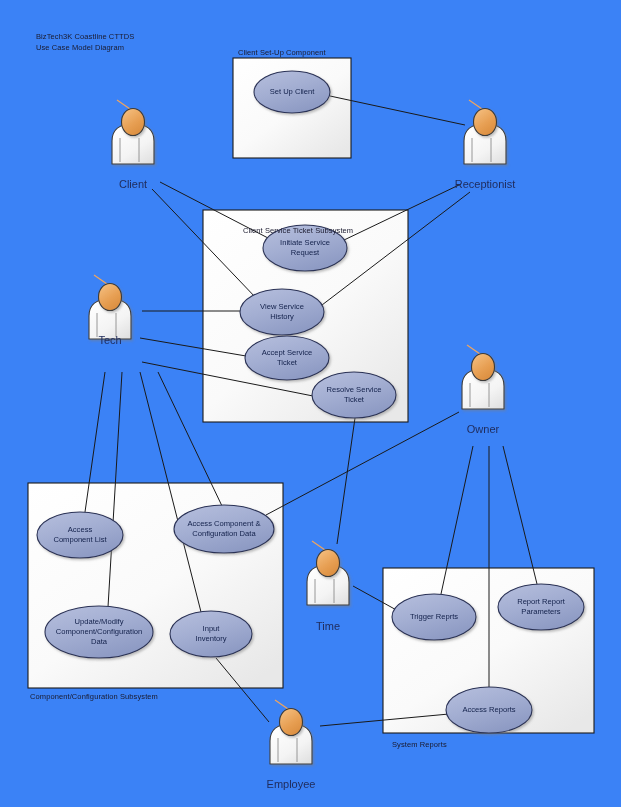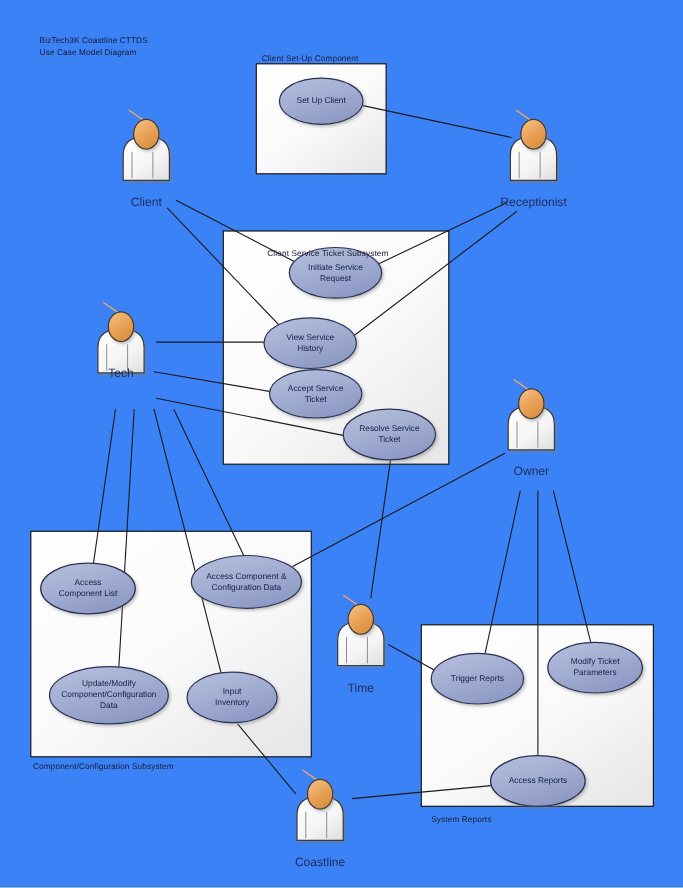--- a/index.html
+++ b/index.html
@@ -200,26 +200,26 @@
       <div class="usecase-label" style="left: 80px; top: 535px; text-align: center;">Access
 Component List</div>
       <div class="usecase-label" style="left: 224px; top: 529px;">Access Component &amp;
 Configuration Data</div>
       <div class="usecase-label" style="left: 99px; top: 632px;">Update/Modify
 Component/Configuration
 Data</div>
       <div class="usecase-label" style="left: 211px; top: 634px;">Input
 Inventory</div>
       <div class="usecase-label" style="left: 434px; top: 617px;">Trigger Reprts</div>
-      <div class="usecase-label" style="left: 541px; top: 607px;">Modify Ticket
+      <div class="usecase-label" style="left: 541px; top: 607px;">Report Report
 Parameters</div>
       <div class="usecase-label" style="left: 489px; top: 710px;">Access Reports</div>
     </div>
   <div id="actor-labels">
       <div class="actor-label" style="left: 133px; top: 178px;">Client</div>
       <div class="actor-label" style="left: 485px; top: 178px;">Receptionist</div>
       <div class="actor-label" style="left: 110px; top: 334px;">Tech</div>
       <div class="actor-label" style="left: 483px; top: 423px;">Owner</div>
       <div class="actor-label" style="left: 328px; top: 620px;">Time</div>
-      <div class="actor-label" style="left: 291px; top: 778px;">Coastline</div>
+      <div class="actor-label" style="left: 291px; top: 778px;">Employee</div>
     </div>
 
 </div>
 
 </body></html>

